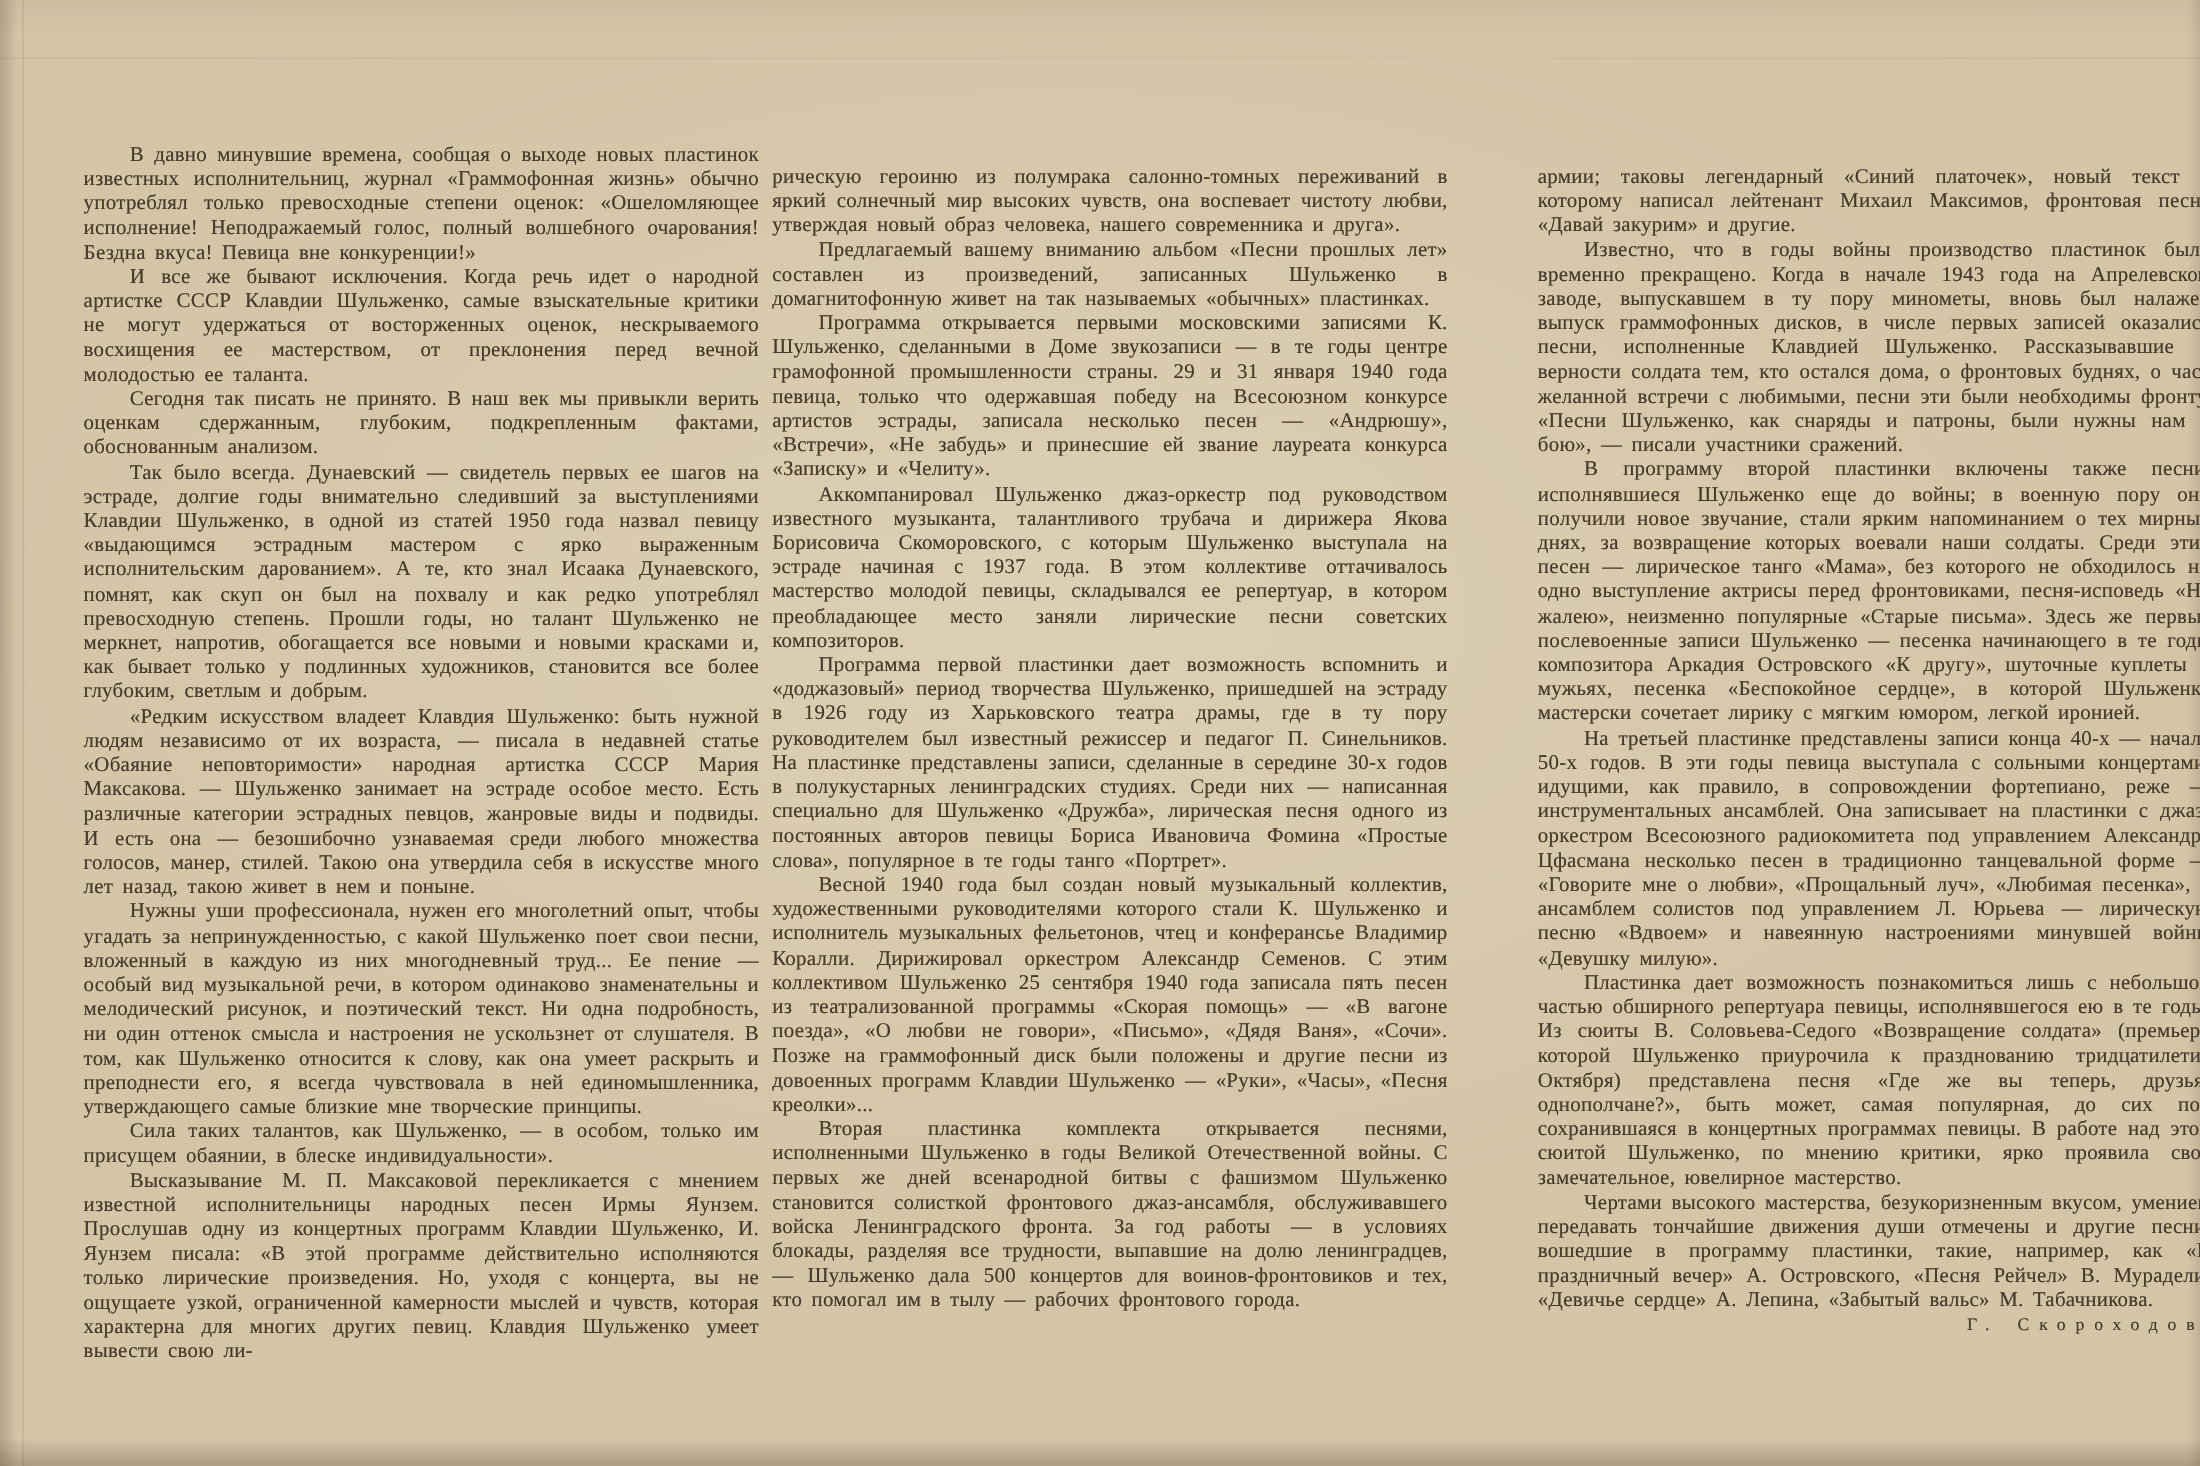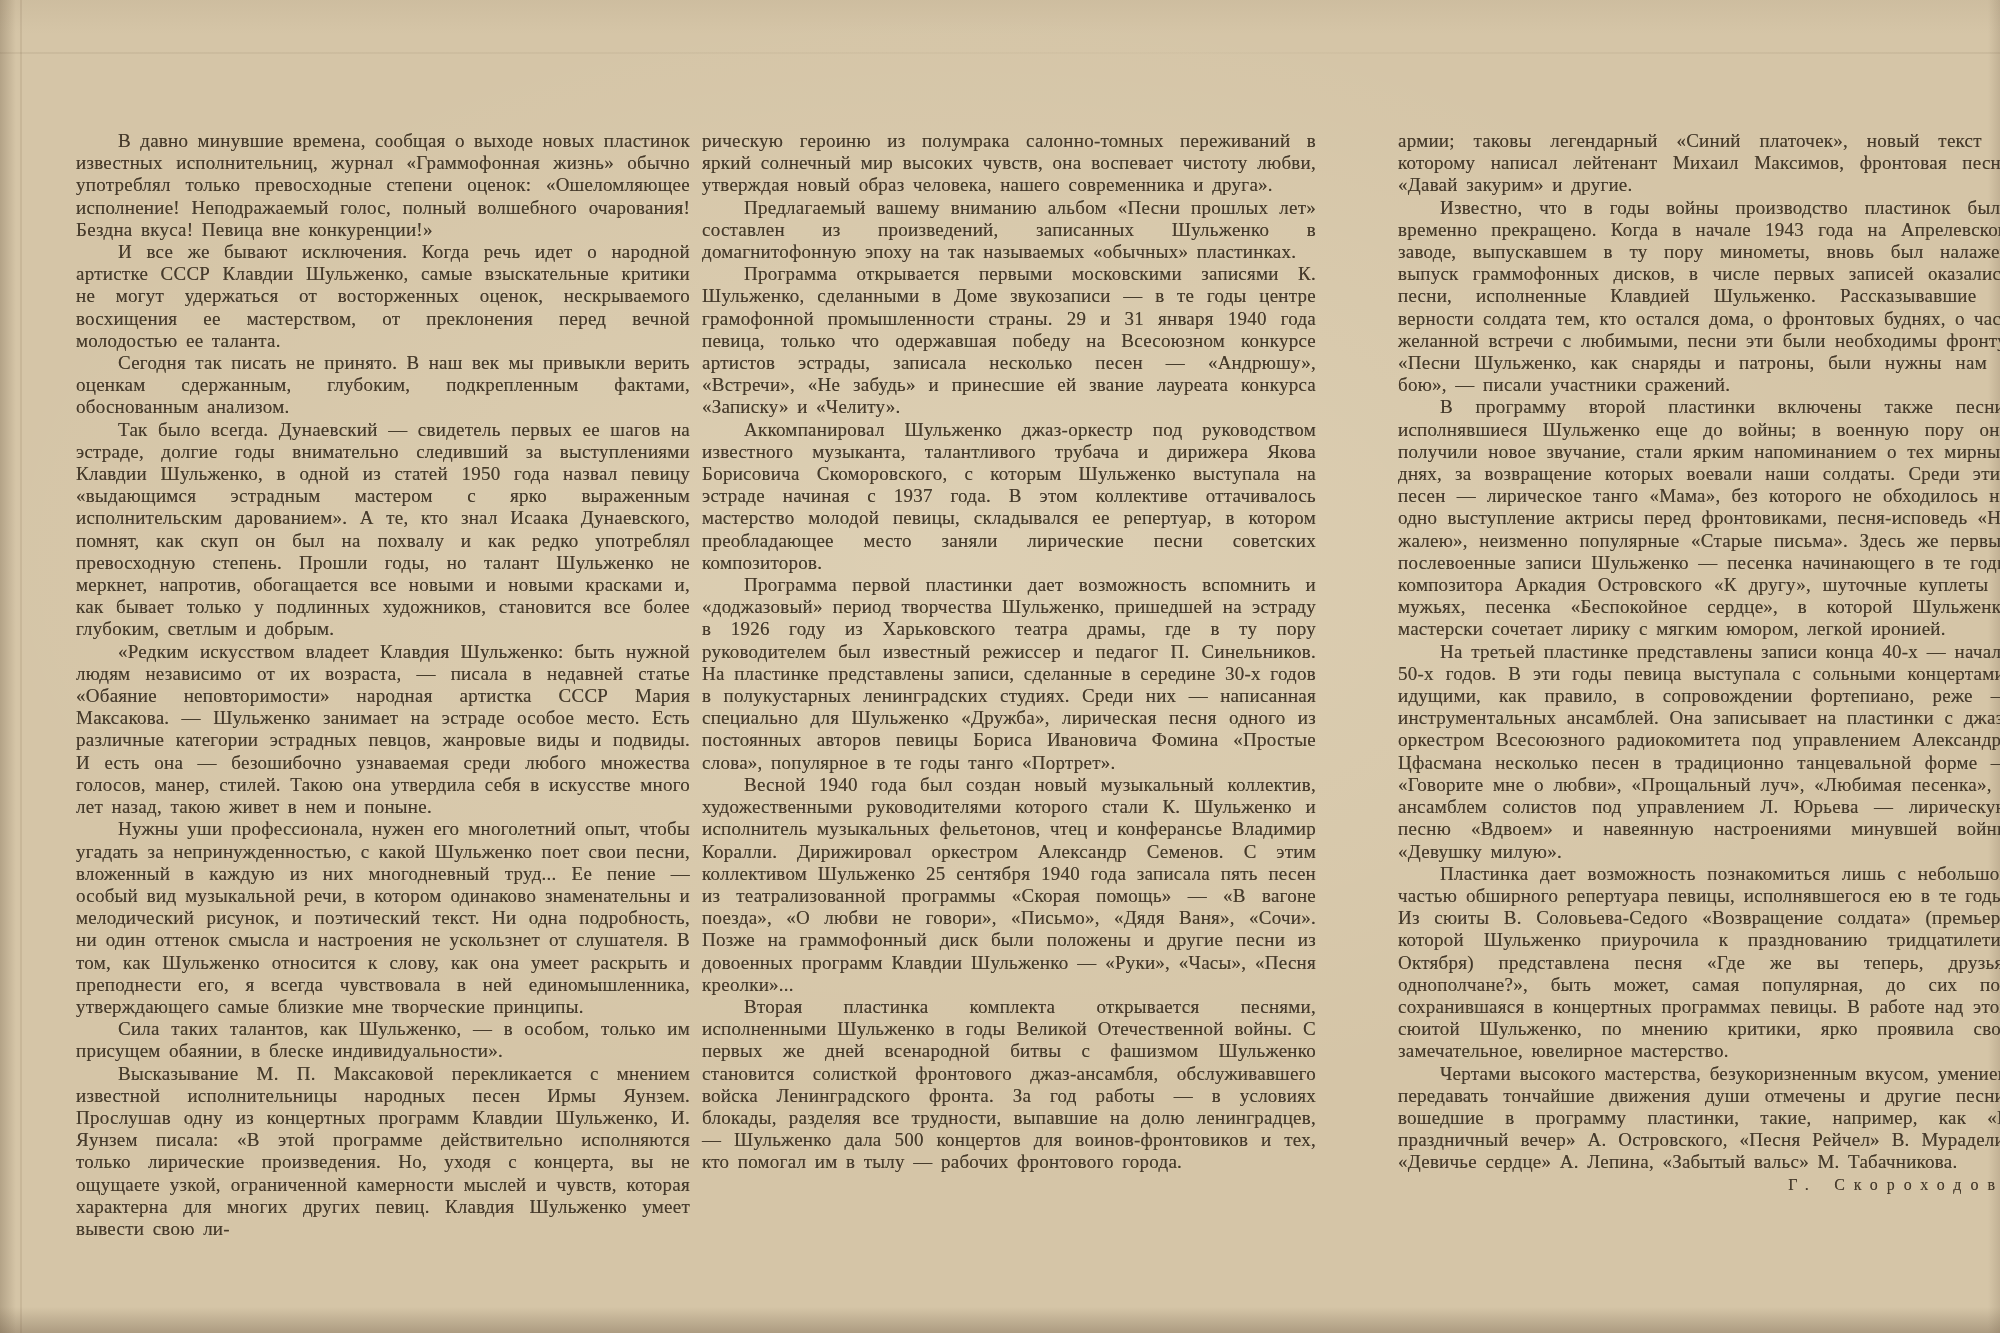--- a/index.html
+++ b/index.html
@@ -47,21 +47,21 @@
   }
   .col-1 { left: 76px;  }
   .col-2 { left: 702px; }
   .col-3 { left: 1398px; width: 612px; }
 
   .col p {
     margin: 0;
     text-indent: 42px;
   }
   
-  .col.cont p:first-child { text-indent: 0; }
+  .col.cont p:first-child { text-indent: 0; margin-top: 20px; }
 
   .signature {
     margin-top: 26px;
     text-align: right;
     text-indent: 0 !important;
     letter-spacing: 9px;
     padding-right: 6px;
     font-size: 16px;
   }
 </style>
@@ -76,21 +76,21 @@
       <p>Сегодня так писать не принято. В наш век мы привыкли верить оценкам сдержанным, глубоким, подкрепленным фактами, обоснованным анализом.</p>
       <p>Так было всегда. Дунаевский — свидетель первых ее шагов на эстраде, долгие годы внимательно следивший за выступлениями Клавдии Шульженко, в одной из статей 1950 года назвал певицу «выдающимся эстрадным мастером с ярко выраженным исполнительским дарованием». А те, кто знал Исаака Дунаевского, помнят, как скуп он был на похвалу и как редко употреблял превосходную степень. Прошли годы, но талант Шульженко не меркнет, напротив, обогащается все новыми и новыми красками и, как бывает только у подлинных художников, становится все более глубоким, светлым и добрым.</p>
       <p>«Редким искусством владеет Клавдия Шульженко: быть нужной людям независимо от их возраста, — писала в недавней статье «Обаяние неповторимости» народная артистка СССР Мария Максакова. — Шульженко занимает на эстраде особое место. Есть различные категории эстрадных певцов, жанровые виды и подвиды. И есть она — безошибочно узнаваемая среди любого множества голосов, манер, стилей. Такою она утвердила себя в искусстве много лет назад, такою живет в нем и поныне.</p>
       <p>Нужны уши профессионала, нужен его многолетний опыт, чтобы угадать за непринужденностью, с какой Шульженко поет свои песни, вложенный в каждую из них многодневный труд... Ее пение — особый вид музыкальной речи, в котором одинаково знаменательны и мелодический рисунок, и поэтический текст. Ни одна подробность, ни один оттенок смысла и настроения не ускользнет от слушателя. В том, как Шульженко относится к слову, как она умеет раскрыть и преподнести его, я всегда чувствовала в ней единомышленника, утверждающего самые близкие мне творческие принципы.</p>
       <p>Сила таких талантов, как Шульженко, — в особом, только им присущем обаянии, в блеске индивидуальности».</p>
       <p>Высказывание М. П. Максаковой перекликается с мнением известной исполнительницы народных песен Ирмы Яунзем. Прослушав одну из концертных программ Клавдии Шульженко, И. Яунзем писала: «В этой программе действительно исполняются только лирические произведения. Но, уходя с концерта, вы не ощущаете узкой, ограниченной камерности мыслей и чувств, которая характерна для многих других певиц. Клавдия Шульженко умеет вывести свою ли-</p>
     </div>
 
   <div class="col col-2 cont">
       <p>рическую героиню из полумрака салонно-томных переживаний в яркий солнечный мир высоких чувств, она воспевает чистоту любви, утверждая новый образ человека, нашего современника и друга».</p>
-      <p>Предлагаемый вашему вниманию альбом «Песни прошлых лет» составлен из произведений, записанных Шульженко в домагнитофонную эпоху на так называемых «обычных» пластинках.</p>
+      <p>Предлагаемый вашему вниманию альбом «Песни прошлых лет» составлен из произведений, записанных Шульженко в домагнитофонную живет на так называемых «обычных» пластинках.</p>
       <p>Программа открывается первыми московскими записями К. Шульженко, сделанными в Доме звукозаписи — в те годы центре грамофонной промышленности страны. 29 и 31 января 1940 года певица, только что одержавшая победу на Всесоюзном конкурсе артистов эстрады, записала несколько песен — «Андрюшу», «Встречи», «Не забудь» и принесшие ей звание лауреата конкурса «Записку» и «Челиту».</p>
       <p>Аккомпанировал Шульженко джаз-оркестр под руководством известного музыканта, талантливого трубача и дирижера Якова Борисовича Скоморовского, с которым Шульженко выступала на эстраде начиная с 1937 года. В этом коллективе оттачивалось мастерство молодой певицы, складывался ее репертуар, в котором преобладающее место заняли лирические песни советских композиторов.</p>
       <p>Программа первой пластинки дает возможность вспомнить и «доджазовый» период творчества Шульженко, пришедшей на эстраду в 1926 году из Харьковского театра драмы, где в ту пору руководителем был известный режиссер и педагог П. Синельников. На пластинке представлены записи, сделанные в середине 30-х годов в полукустарных ленинградских студиях. Среди них — написанная специально для Шульженко «Дружба», лирическая песня одного из постоянных авторов певицы Бориса Ивановича Фомина «Простые слова», популярное в те годы танго «Портрет».</p>
       <p>Весной 1940 года был создан новый музыкальный коллектив, художественными руководителями которого стали К. Шульженко и исполнитель музыкальных фельетонов, чтец и конферансье Владимир Коралли. Дирижировал оркестром Александр Семенов. С этим коллективом Шульженко 25 сентября 1940 года записала пять песен из театрализованной программы «Скорая помощь» — «В вагоне поезда», «О любви не говори», «Письмо», «Дядя Ваня», «Сочи». Позже на граммофонный диск были положены и другие песни из довоенных программ Клавдии Шульженко — «Руки», «Часы», «Песня креолки»...</p>
       <p>Вторая пластинка комплекта открывается песнями, исполненными Шульженко в годы Великой Отечественной войны. С первых же дней всенародной битвы с фашизмом Шульженко становится солисткой фронтового джаз-ансамбля, обслуживавшего войска Ленинградского фронта. За год работы — в условиях блокады, разделяя все трудности, выпавшие на долю ленинградцев, — Шульженко дала 500 концертов для воинов-фронтовиков и тех, кто помогал им в тылу — рабочих фронтового города.</p>
     </div>
 
   <div class="col col-3 cont">
     <div>
         <p>армии; таковы легендарный «Синий платочек», новый текст к которому написал лейтенант Михаил Максимов, фронтовая песня «Давай закурим» и другие.</p>

